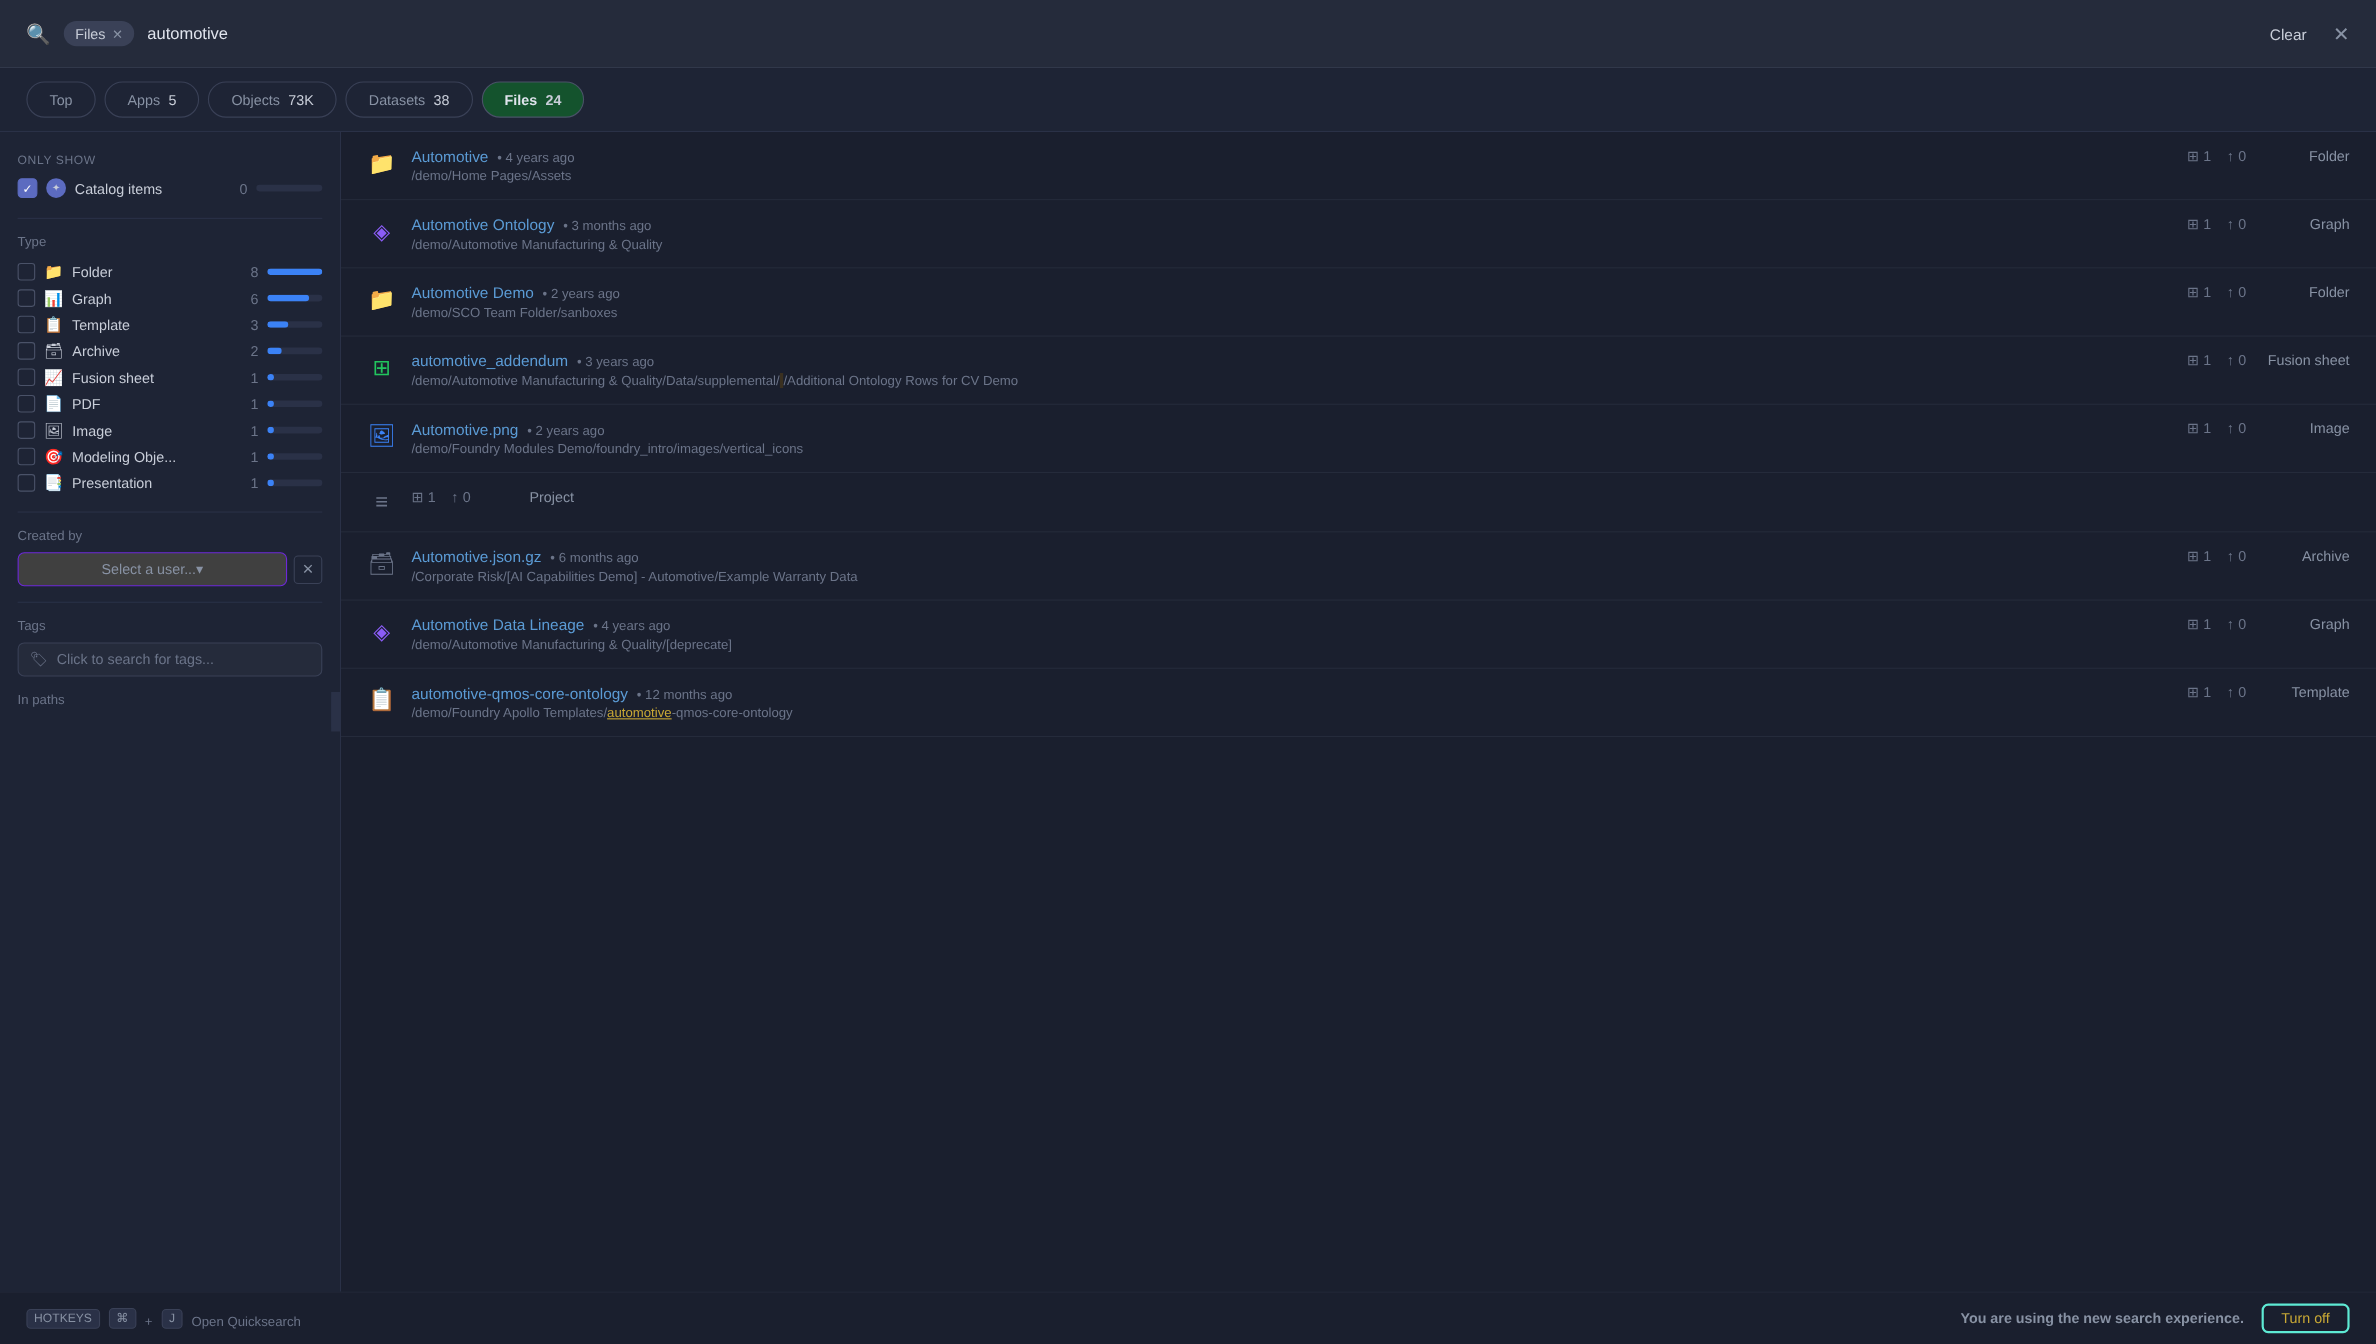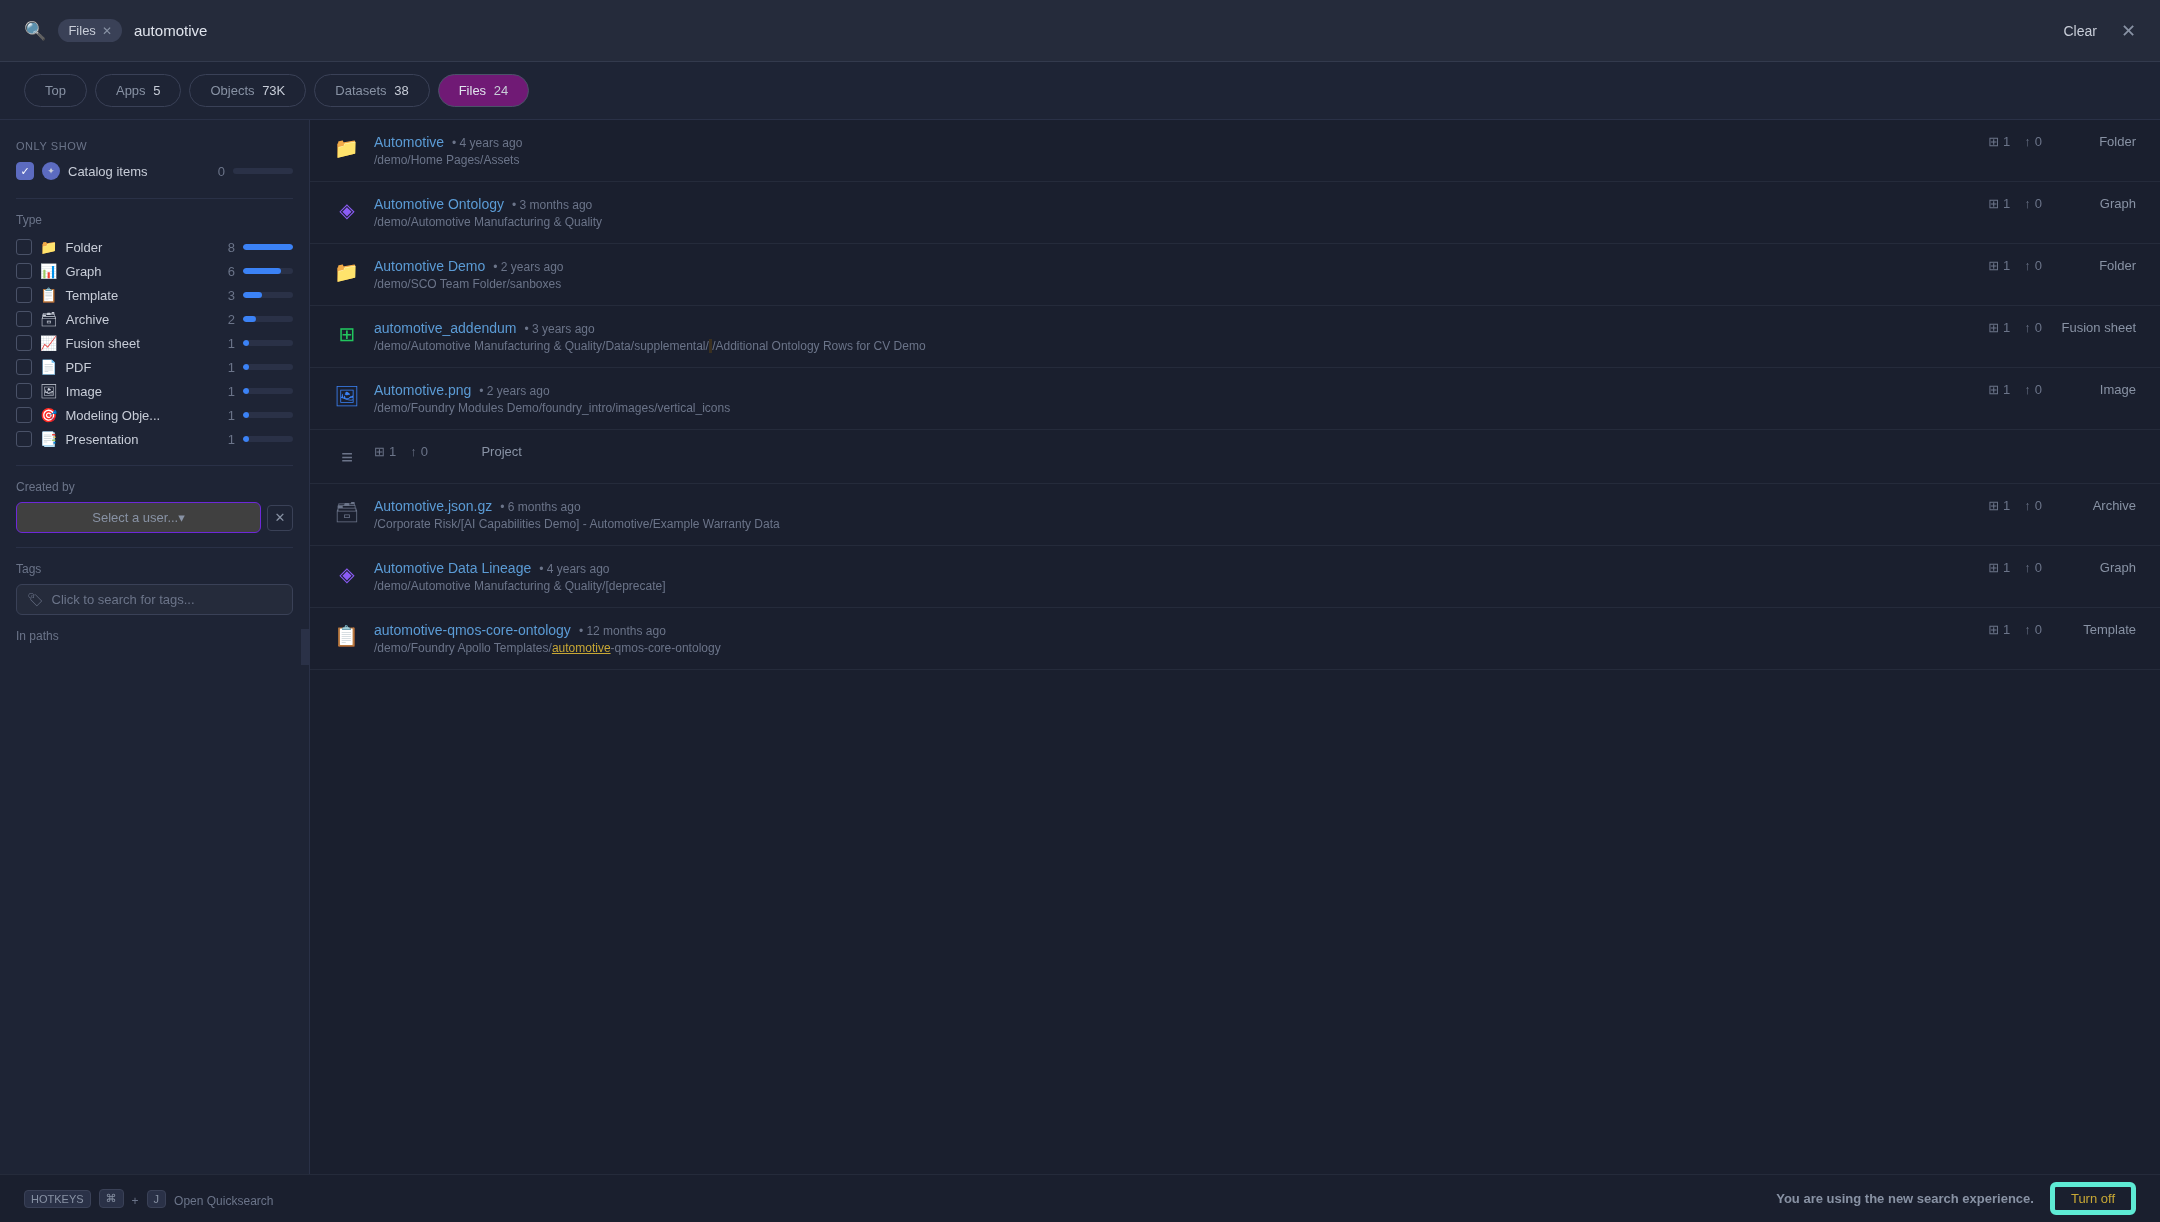--- a/index.html
+++ b/index.html
@@ -85,23 +85,24 @@
       padding: 8px 20px;
       border-radius: 20px;
       border: 1px solid #3a4157;
       background: transparent;
       color: #8892a4;
       cursor: pointer;
       font-size: 13px;
       white-space: nowrap;
     }
     .tab-btn.active {
-      background: #701a75;
+      background: #14532d;
       border-color: #4a5268;
       color: #e0e4ed;
+      font-weight: bold;
     }
     .tab-btn span.count {
       color: #c8cdd8;
       margin-left: 4px;
     }
 
     
     .main-layout {
       display: flex;
       height: calc(1222px - 62px - 58px - 48px);
@@ -391,21 +392,21 @@
       background: #2a3147;
       border: 1px solid #3a4157;
       border-radius: 4px;
       padding: 2px 6px;
       font-size: 11px;
       color: #8892a4;
     }
     .status-text { color: #8892a4; font-size: 13px; font-weight: bold; }
     .turn-off-btn {
       background: transparent;
-      border: 5px solid #5eead4;
+      border: 2px solid #5eead4;
       border-radius: 6px;
       color: #c8a835;
       padding: 4px 16px;
       font-size: 13px;
       cursor: pointer;
     }
   </style>
 </head>
 <body>
 

